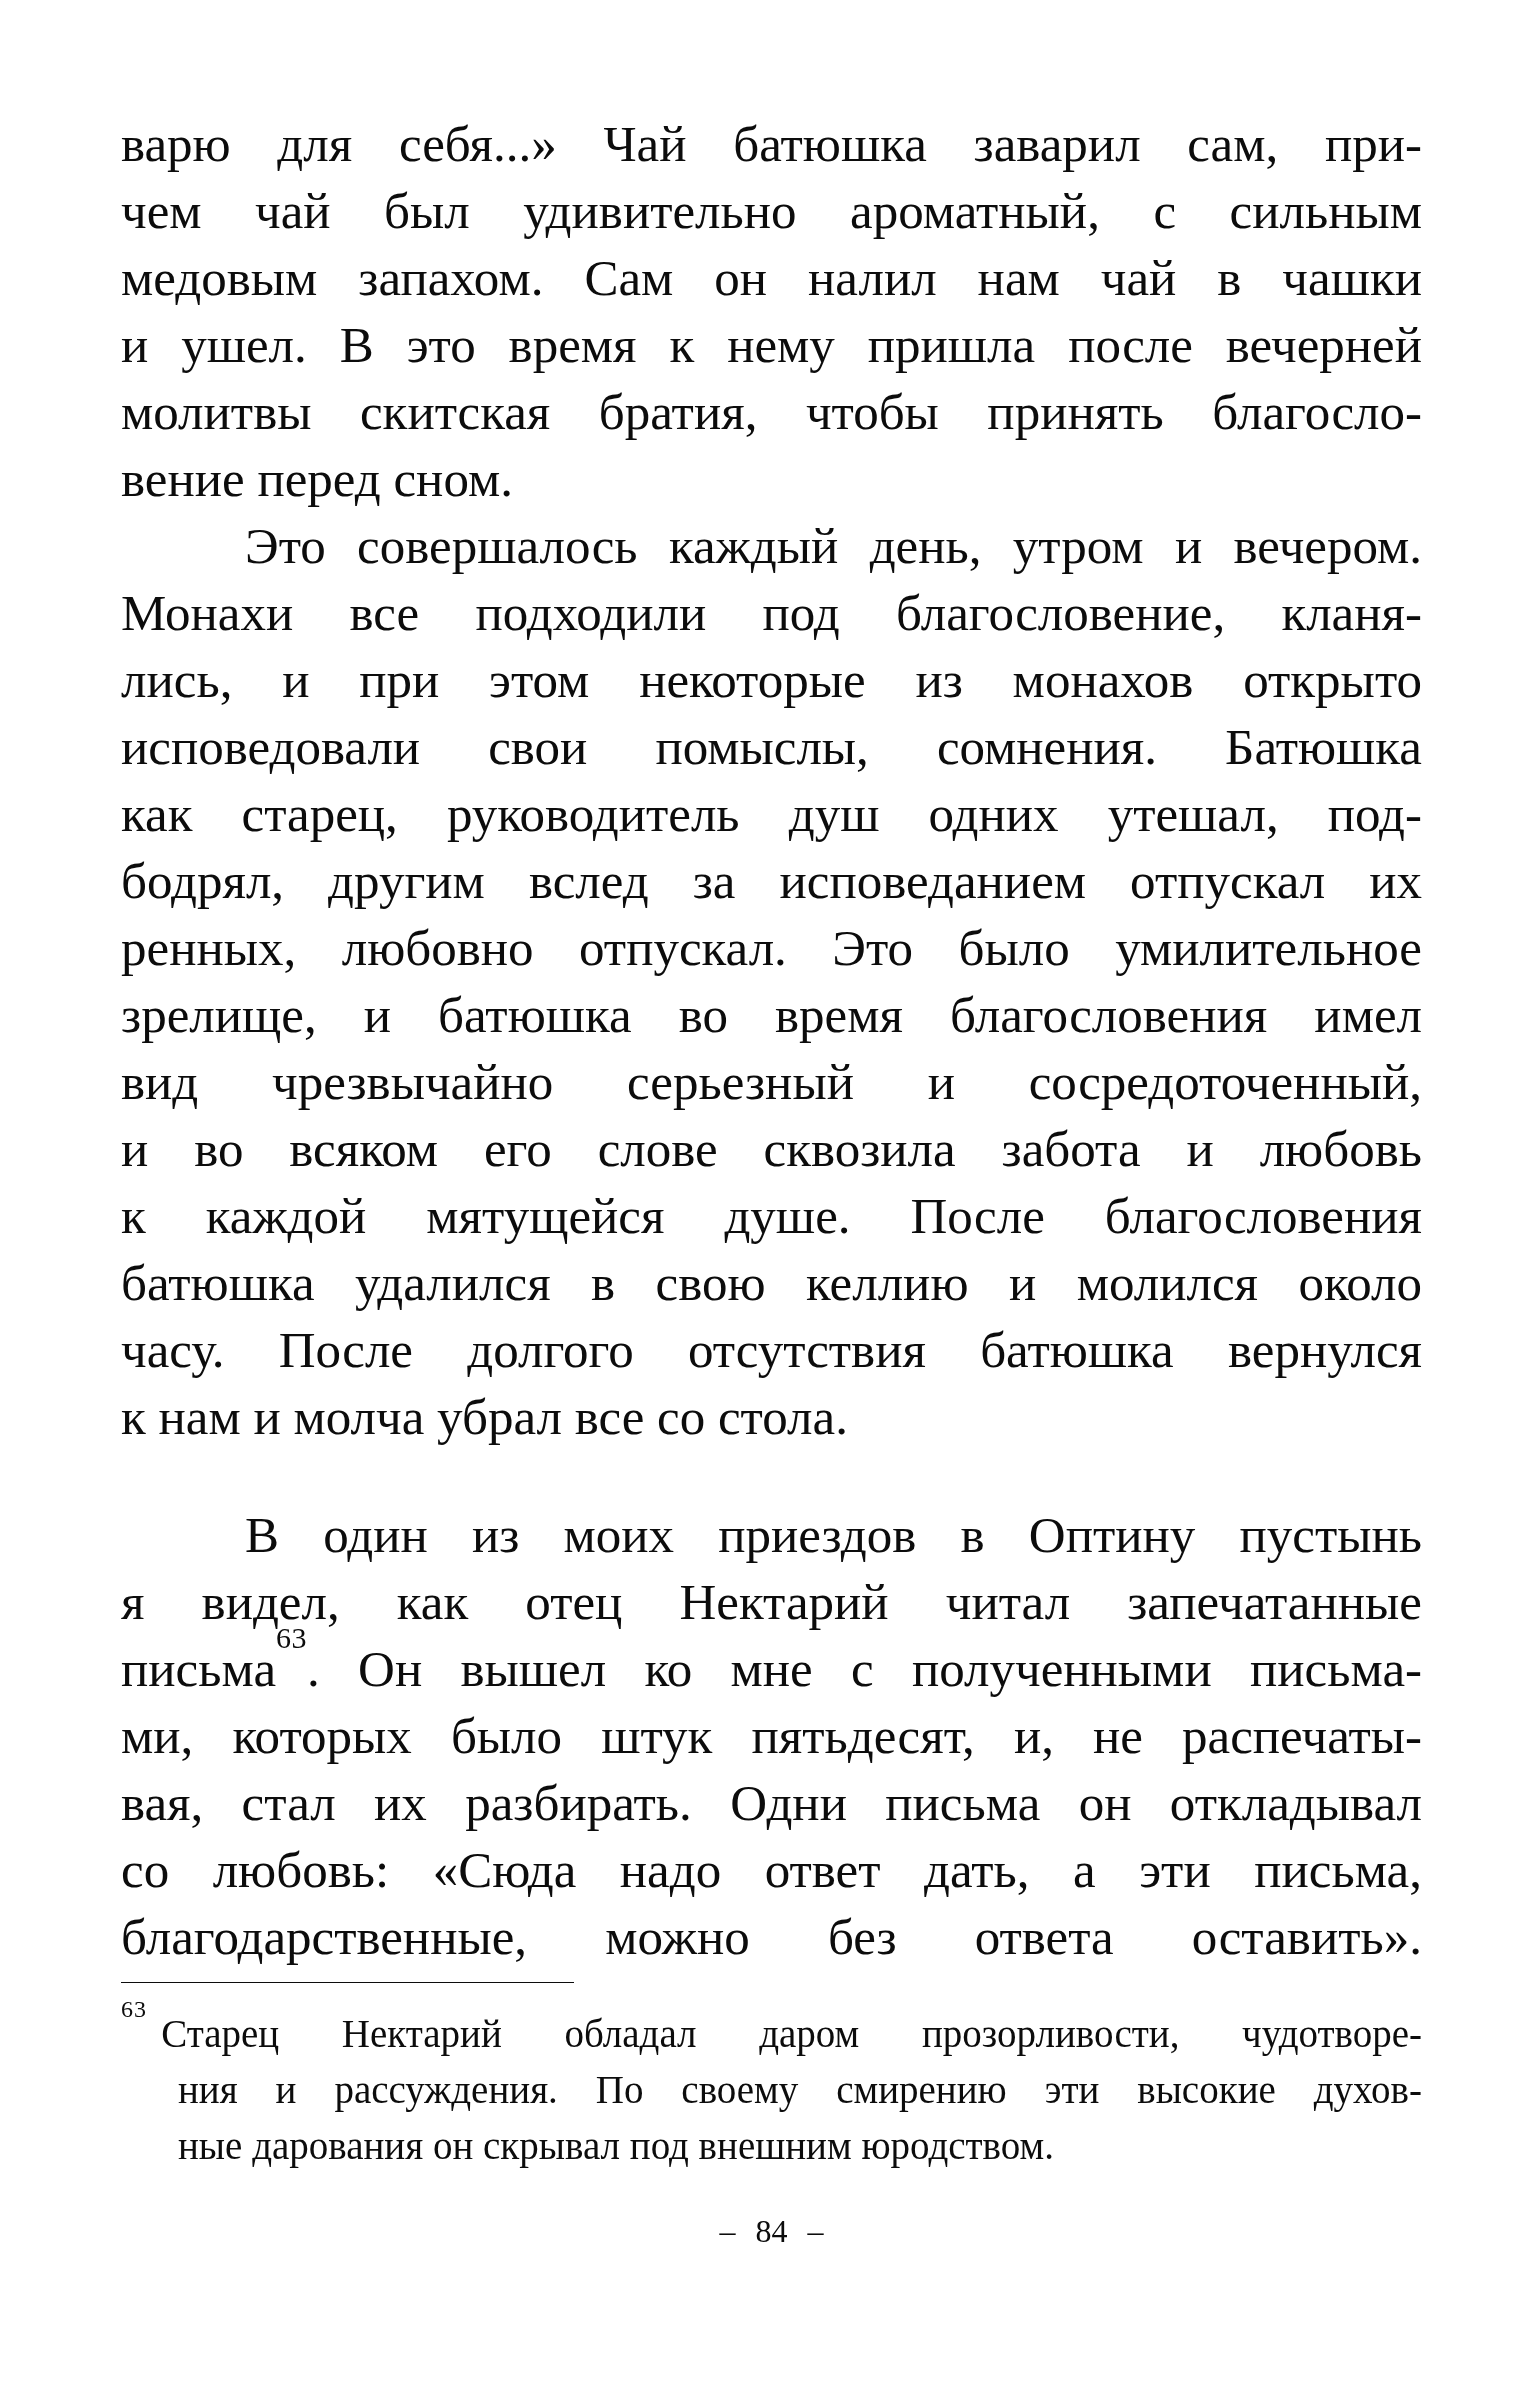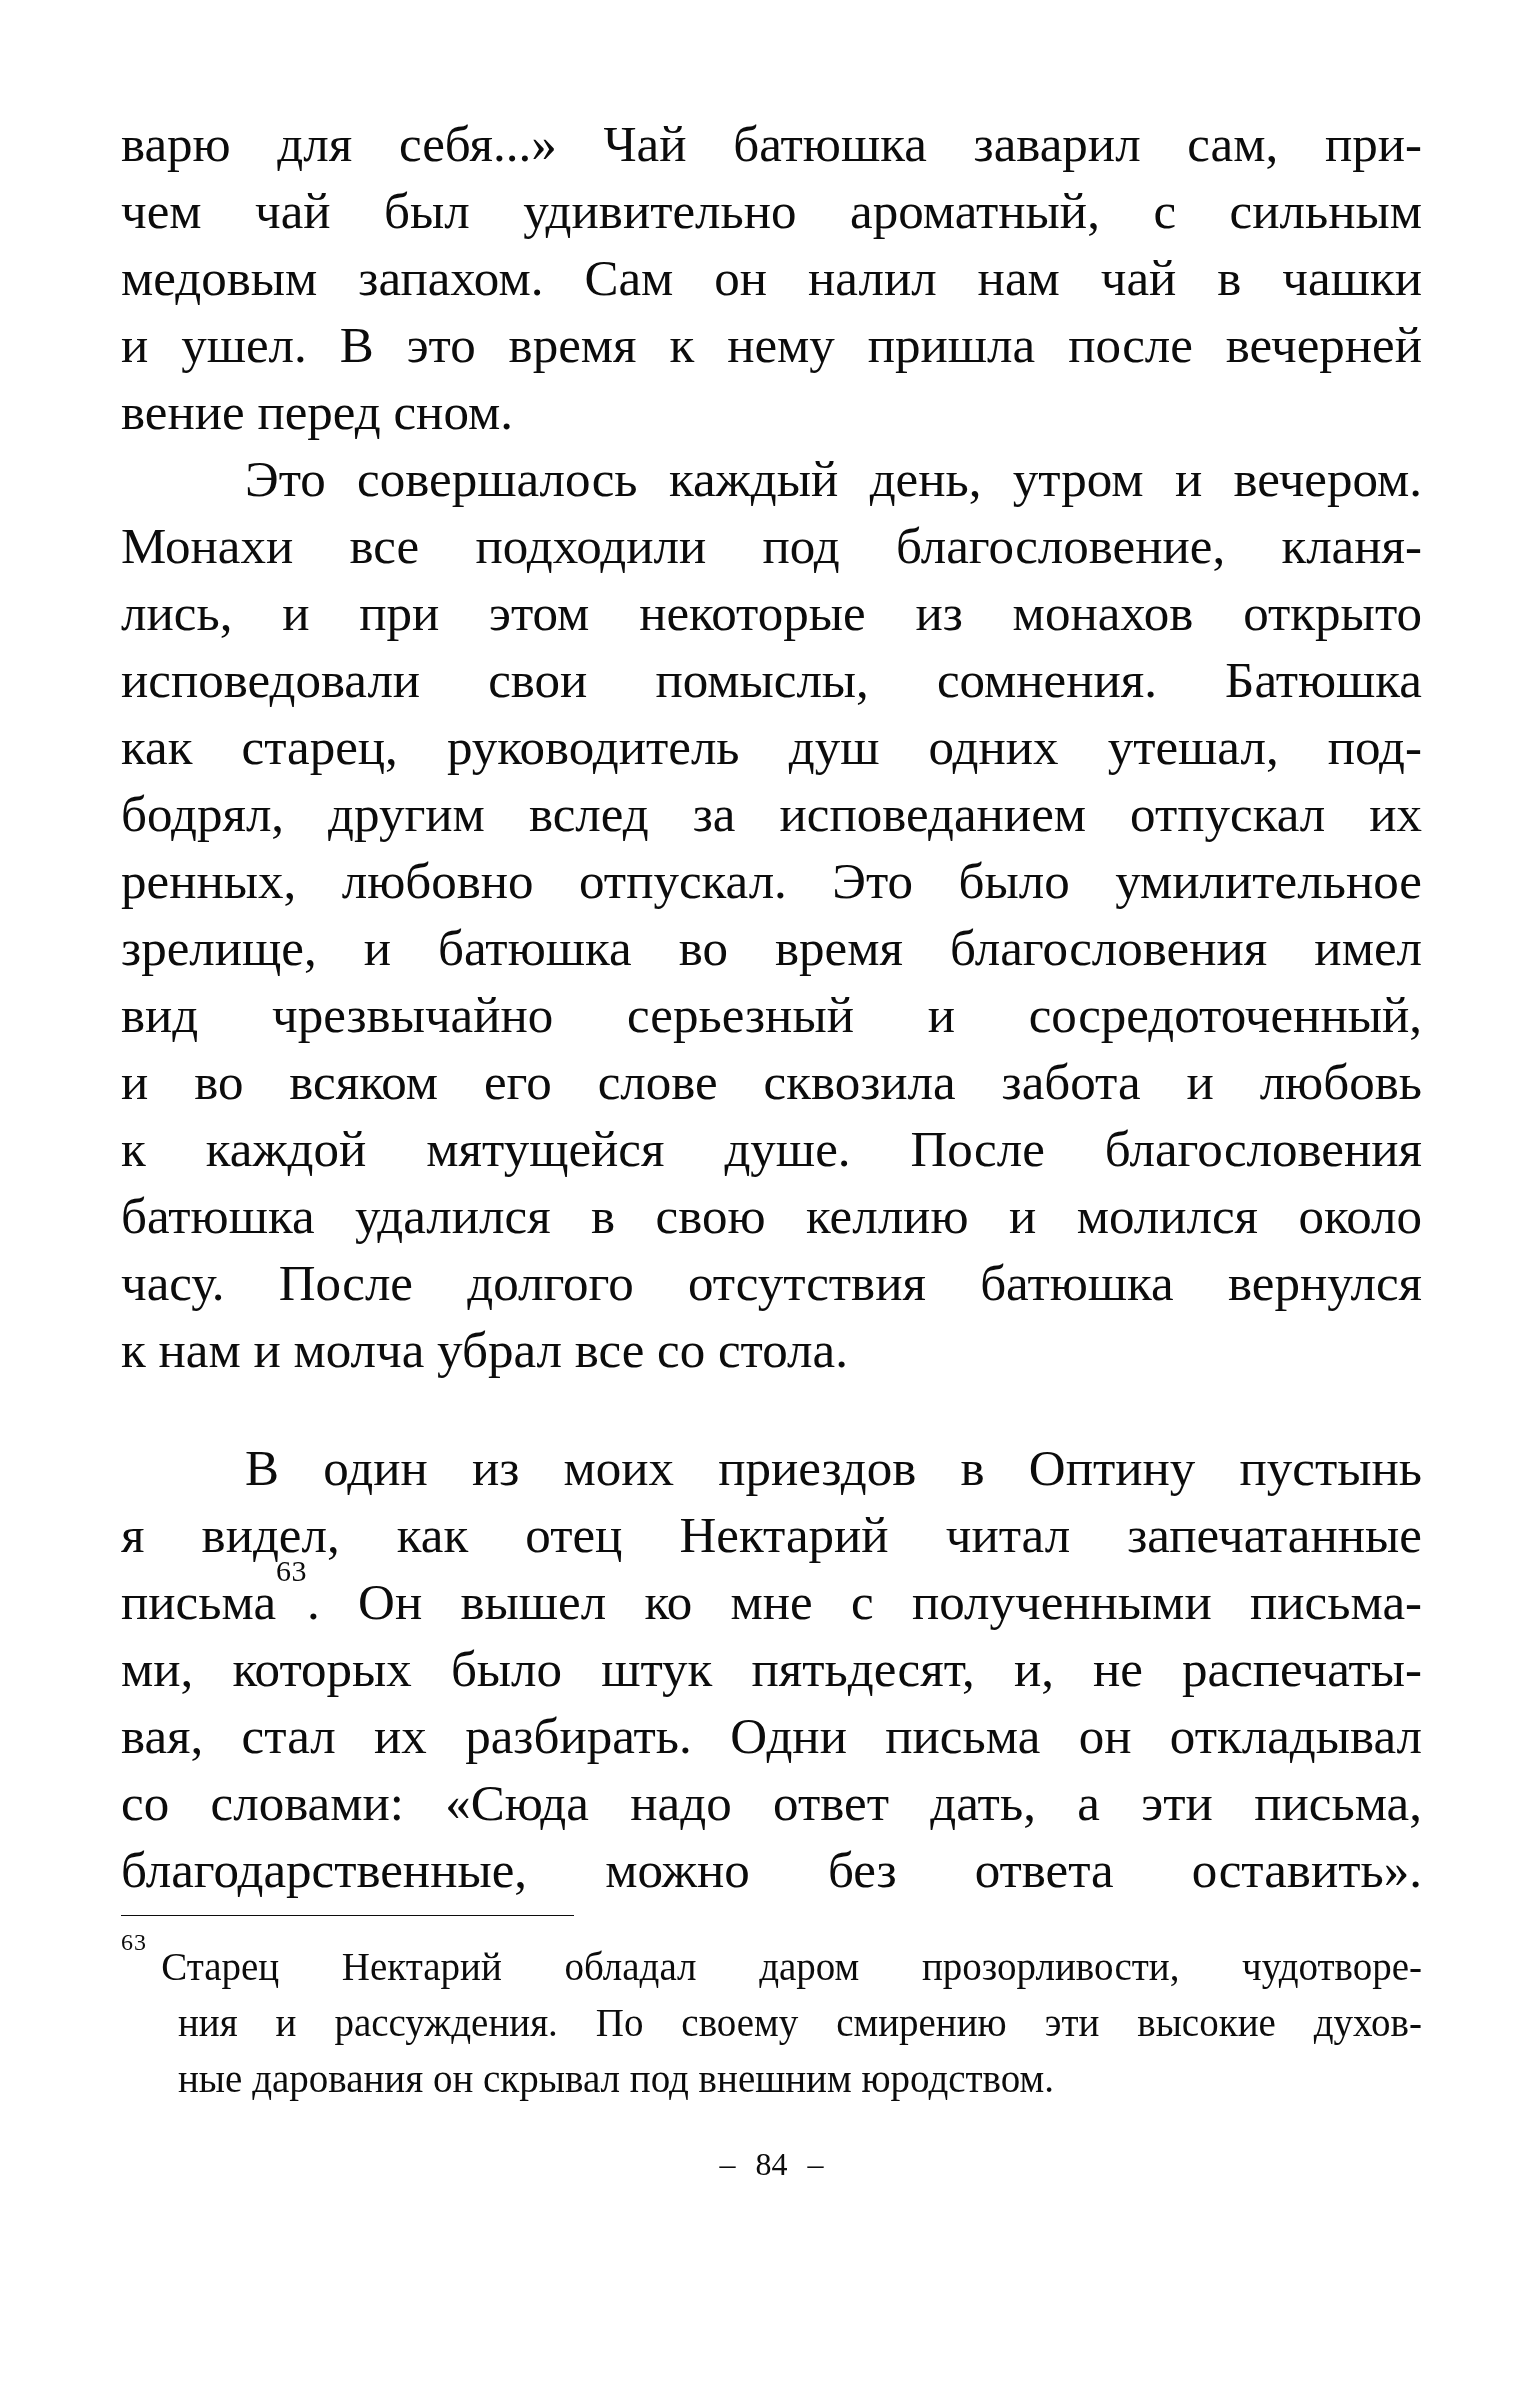--- a/index.html
+++ b/index.html
@@ -72,20 +72,21 @@
 </head>
 <body>
 
 <main class="page">
 
   <section class="para">
     <div class="bl j">варю для себя...» Чай батюшка заварил сам, при-</div>
     <div class="bl j">чем чай был удивительно ароматный, с сильным</div>
     <div class="bl j">медовым запахом. Сам он налил нам чай в чашки</div>
     <div class="bl j">и ушел. В это время к нему пришла после вечерней</div>
+    <div class="bl j">молитвы скитская братия, чтобы принять благосло-</div>
     <div class="bl">вение перед сном.</div>
   </section>
 
   <section class="para para--indent">
     <div class="bl j">Это совершалось каждый день, утром и вечером.</div>
     <div class="bl j">Монахи все подходили под благословение, кланя-</div>
     <div class="bl j">лись, и при этом некоторые из монахов открыто</div>
     <div class="bl j">исповедовали свои помыслы, сомнения. Батюшка</div>
     <div class="bl j">как старец, руководитель душ одних утешал, под-</div>
     <div class="bl j">бодрял, другим вслед за исповеданием отпускал их</div>
@@ -98,21 +99,21 @@
     <div class="bl j">часу. После долгого отсутствия батюшка вернулся</div>
     <div class="bl">к нам и молча убрал все со стола.</div>
   </section>
 
   <section class="para para--indent para--gap">
     <div class="bl j">В один из моих приездов в Оптину пустынь</div>
     <div class="bl j">я видел, как отец Нектарий читал запечатанные</div>
     <div class="bl j"><span>письма</span><sup class="sup-ref">63</sup><span>. Он вышел ко мне с полученными письма-</span></div>
     <div class="bl j">ми, которых было штук пятьдесят, и, не распечаты-</div>
     <div class="bl j">вая, стал их разбирать. Одни письма он откладывал</div>
-    <div class="bl j">со словами: «Сюда надо ответ дать, а эти письма,</div>
+    <div class="bl j">со любовь: «Сюда надо ответ дать, а эти письма,</div>
     <div class="bl j">благодарственные, можно без ответа оставить».</div>
   </section>
 
   <footer class="footnote-area">
     <hr class="fn-rule">
     <div class="footnote-body">
       <div class="fn-line fn-line--first j"><sup class="fn-marker">63</sup><span>Старец Нектарий обладал даром прозорливости, чудотворе-</span></div>
       <div class="fn-line j">ния и рассуждения. По своему смирению эти высокие духов-</div>
       <div class="fn-line">ные дарования он скрывал под внешним юродством.</div>
     </div>

